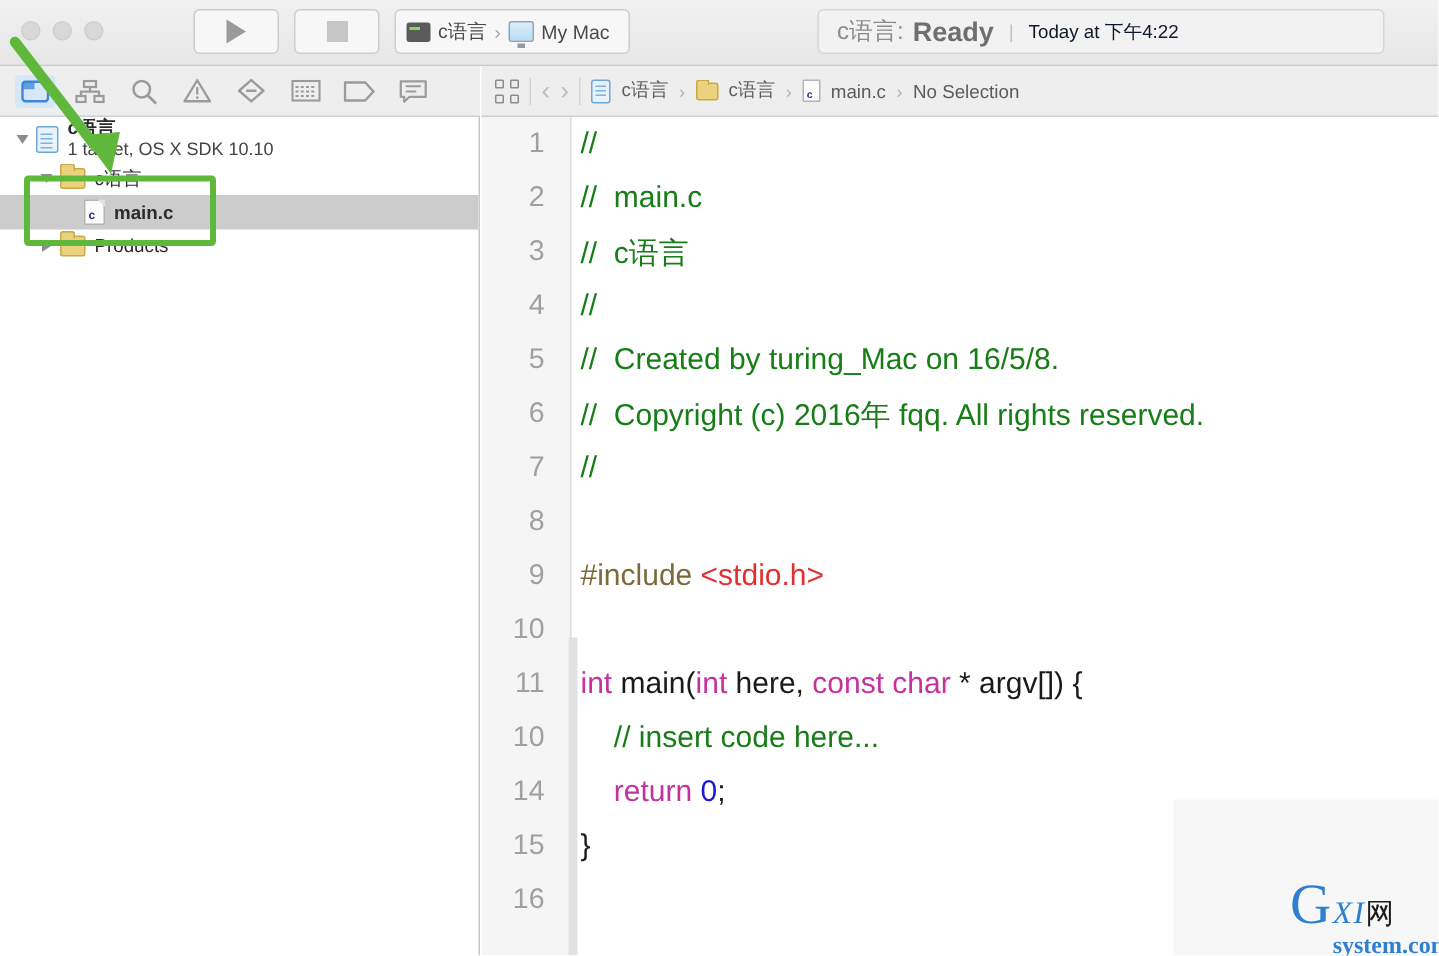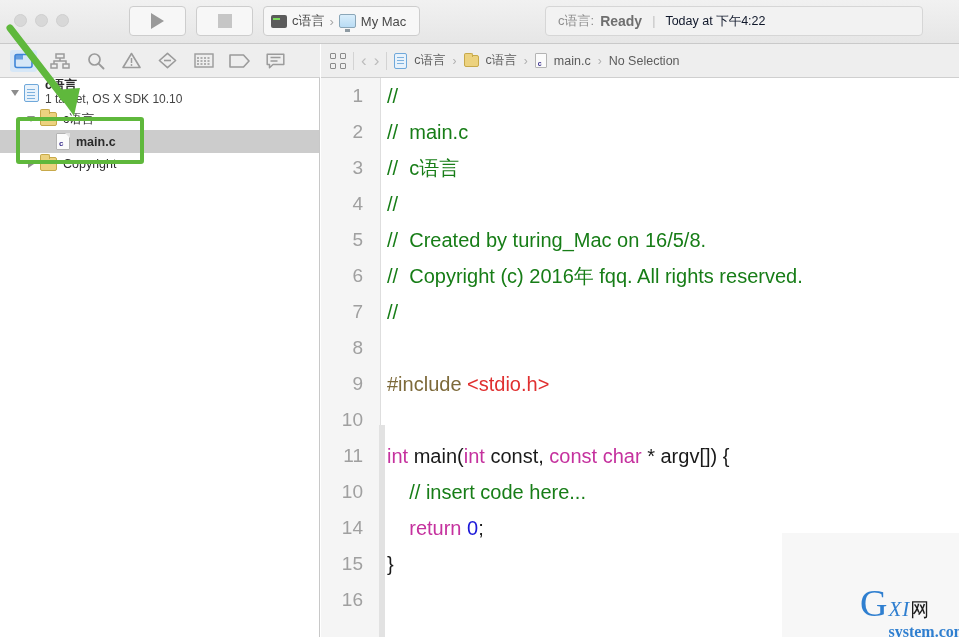--- a/index.html
+++ b/index.html
@@ -59,22 +59,22 @@
   .ic-monitor::after {
     content: ""; position: absolute; left: 5px; top: 14px;
     width: 5px; height: 3px; background: #8f9ba3;
   }
 
   #status-box {
     position: absolute; left: 545px; top: 6px; width: 378px; height: 30px;
     background: #f2f2f2; border: 1px solid #d6d6d6; border-radius: 4px;
     display: flex; align-items: center; padding-left: 12px; gap: 6px;
   }
-  .st-proj { font-size: 13px; color: #8c8c8c; }
-  .st-ready { font-size: 14px; color: #6f6f6f; font-weight: bold; }
+  .st-proj { font-size: 16px; color: #8c8c8c; }
+  .st-ready { font-size: 18px; color: #6f6f6f; font-weight: bold; }
   .st-bar { font-size: 12.5px; color: #c0c0c0; padding: 0 4px; }
   .st-time { font-size: 12.5px; color: #0f172a; }
 
   
   .nav-toolbar {
     position: absolute; left: 0; top: 44px; width: 320px; height: 34px;
     background: #eeeeee; border-bottom: 1px solid #cfcfcf;
     display: flex; align-items: center; padding-left: 10px; gap: 9px;
   }
   .nav-ic { width: 27px; height: 22px; display: flex; align-items: center; justify-content: center; }
@@ -346,21 +346,21 @@
     <div class="tree-row selected" style="height:23px;padding-left:56px">
       <span class="ic-cfile">c</span>
       <span class="tree-label bold">main.c</span>
     </div>
 
     <div class="tree-row" style="height:22px;padding-left:22px">
       <span class="tw">
           <i class="disclosure" style="display:block"></i>
         </span>
       <span class="ic-folder"></span>
-      <span class="tree-label">Copyright</span>
+      <span class="tree-label">Products</span>
     </div>
   </div>
 
   <div class="ed-header">
     <div class="ic-grid">
         <i></i>
         <i></i>
         <i></i>
         <i></i>
       </div>
@@ -419,21 +419,21 @@
         <div class="ln-row">
           <span class="ln-num">9</span>
           <span class="ln-code"><span class="pp">#include </span><span class="hdr">&lt;stdio.h&gt;</span></span>
         </div>
         <div class="ln-row">
           <span class="ln-num">10</span>
           <span class="ln-code"></span>
         </div>
         <div class="ln-row">
           <span class="ln-num">11</span>
-          <span class="ln-code"><span class="kw">int</span><span class="pl"> main(</span><span class="kw">int</span><span class="pl"> const, </span><span class="kw">const char</span><span class="pl"> * argv[]) {</span></span>
+          <span class="ln-code"><span class="kw">int</span><span class="pl"> main(</span><span class="kw">int</span><span class="pl"> here, </span><span class="kw">const char</span><span class="pl"> * argv[]) {</span></span>
         </div>
         <div class="ln-row">
           <span class="ln-num">10</span>
           <span class="ln-code"><span class="cm">    // insert code here...</span></span>
         </div>
         <div class="ln-row">
           <span class="ln-num">14</span>
           <span class="ln-code"><span class="kw">    return</span><span class="pl"> </span><span class="num">0</span><span class="pl">;</span></span>
         </div>
         <div class="ln-row">

